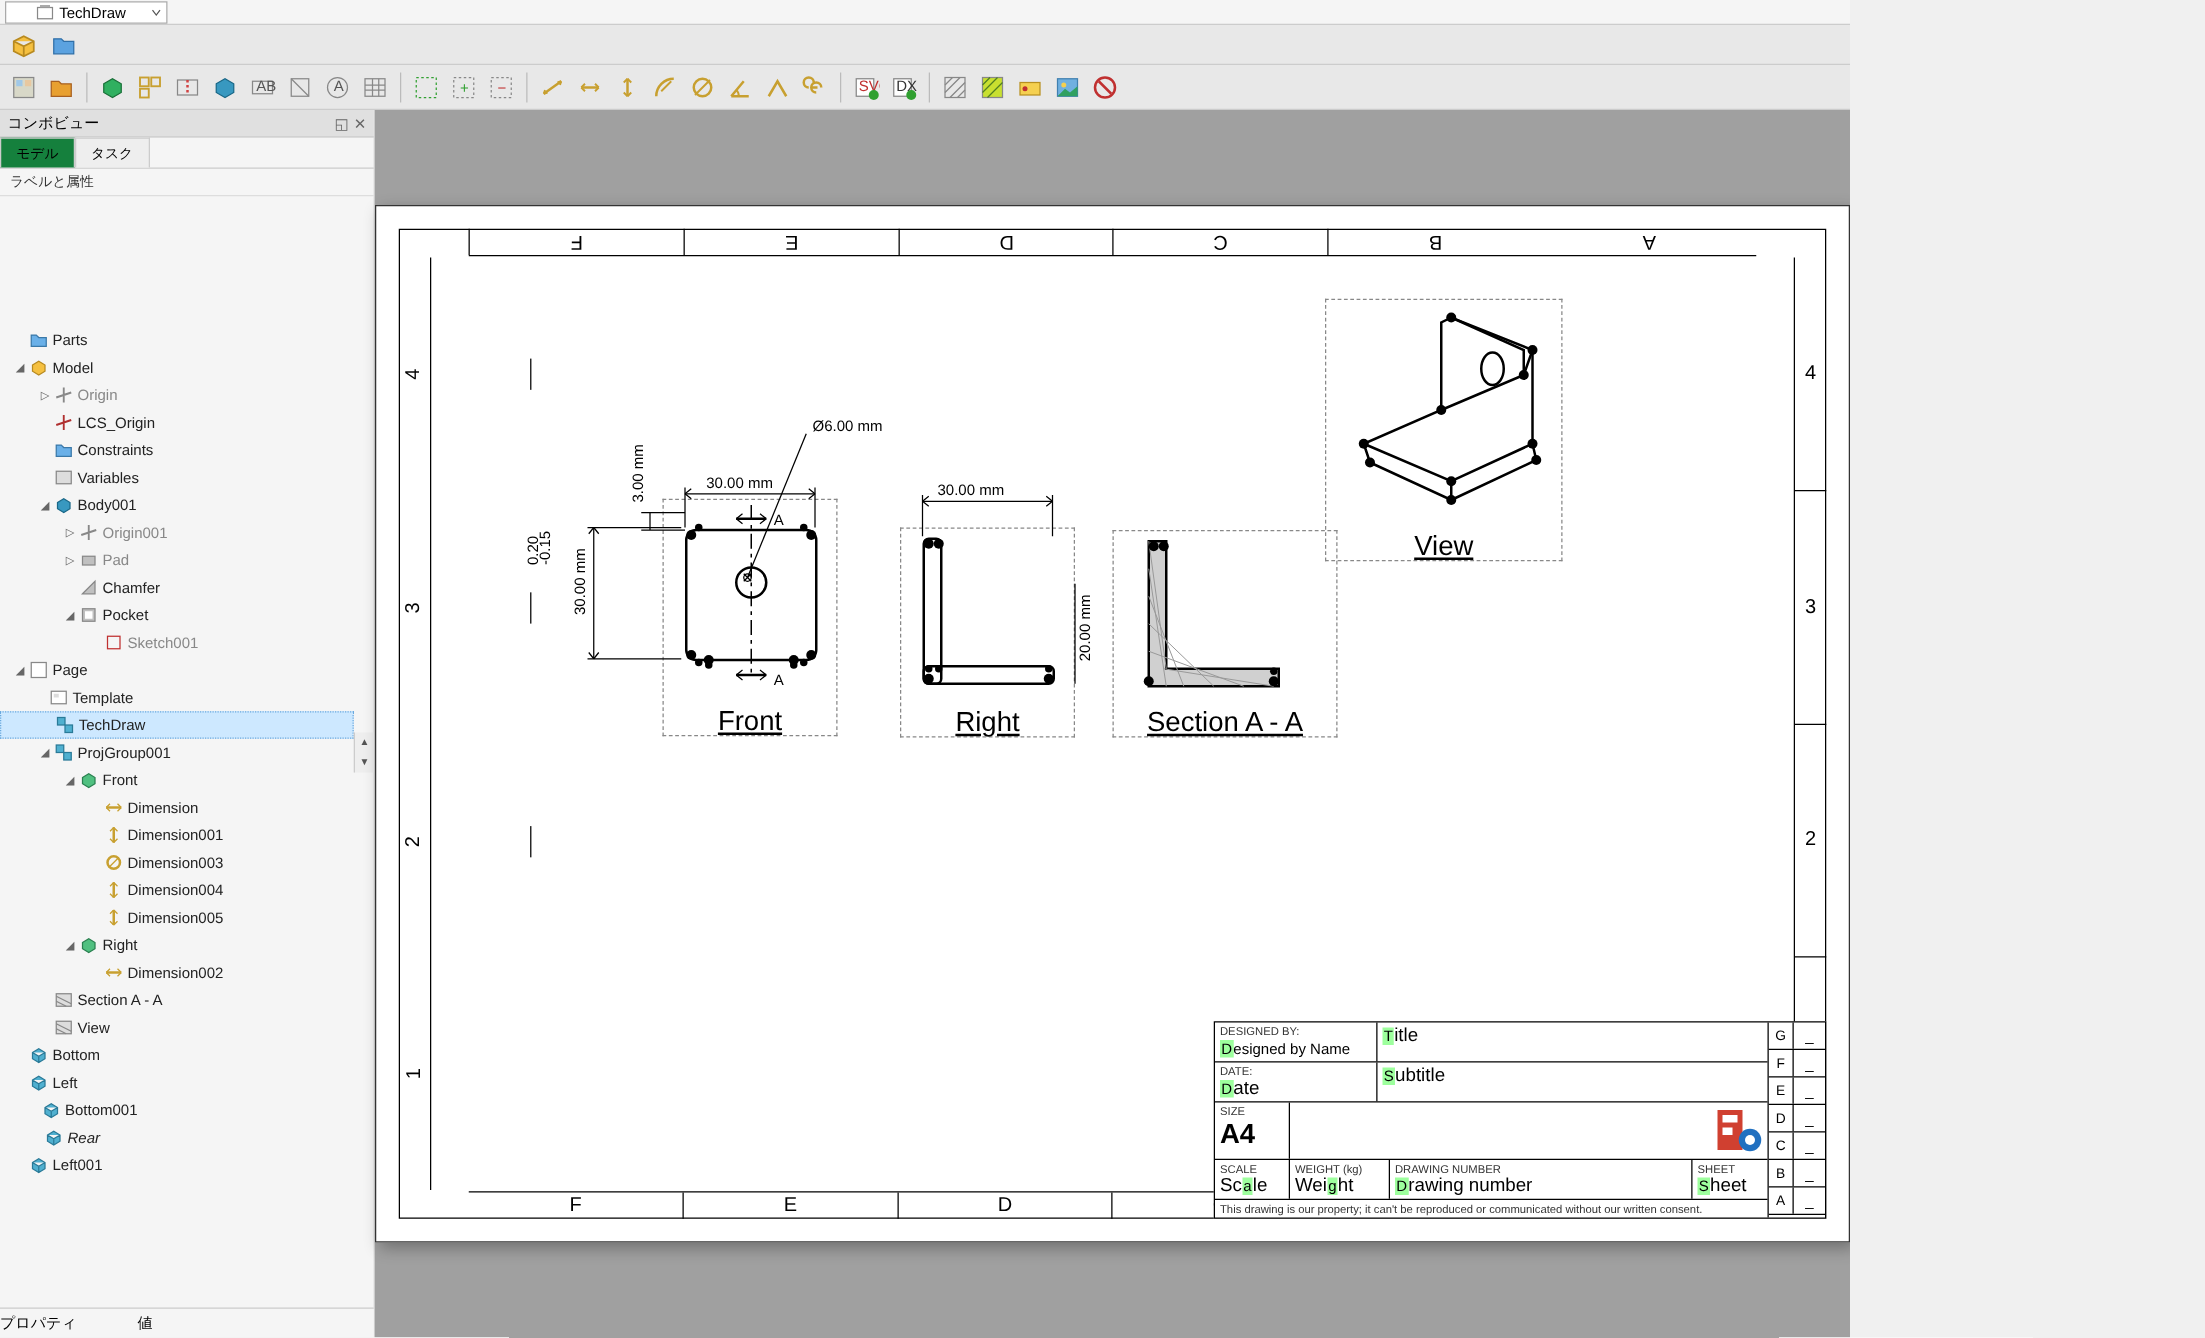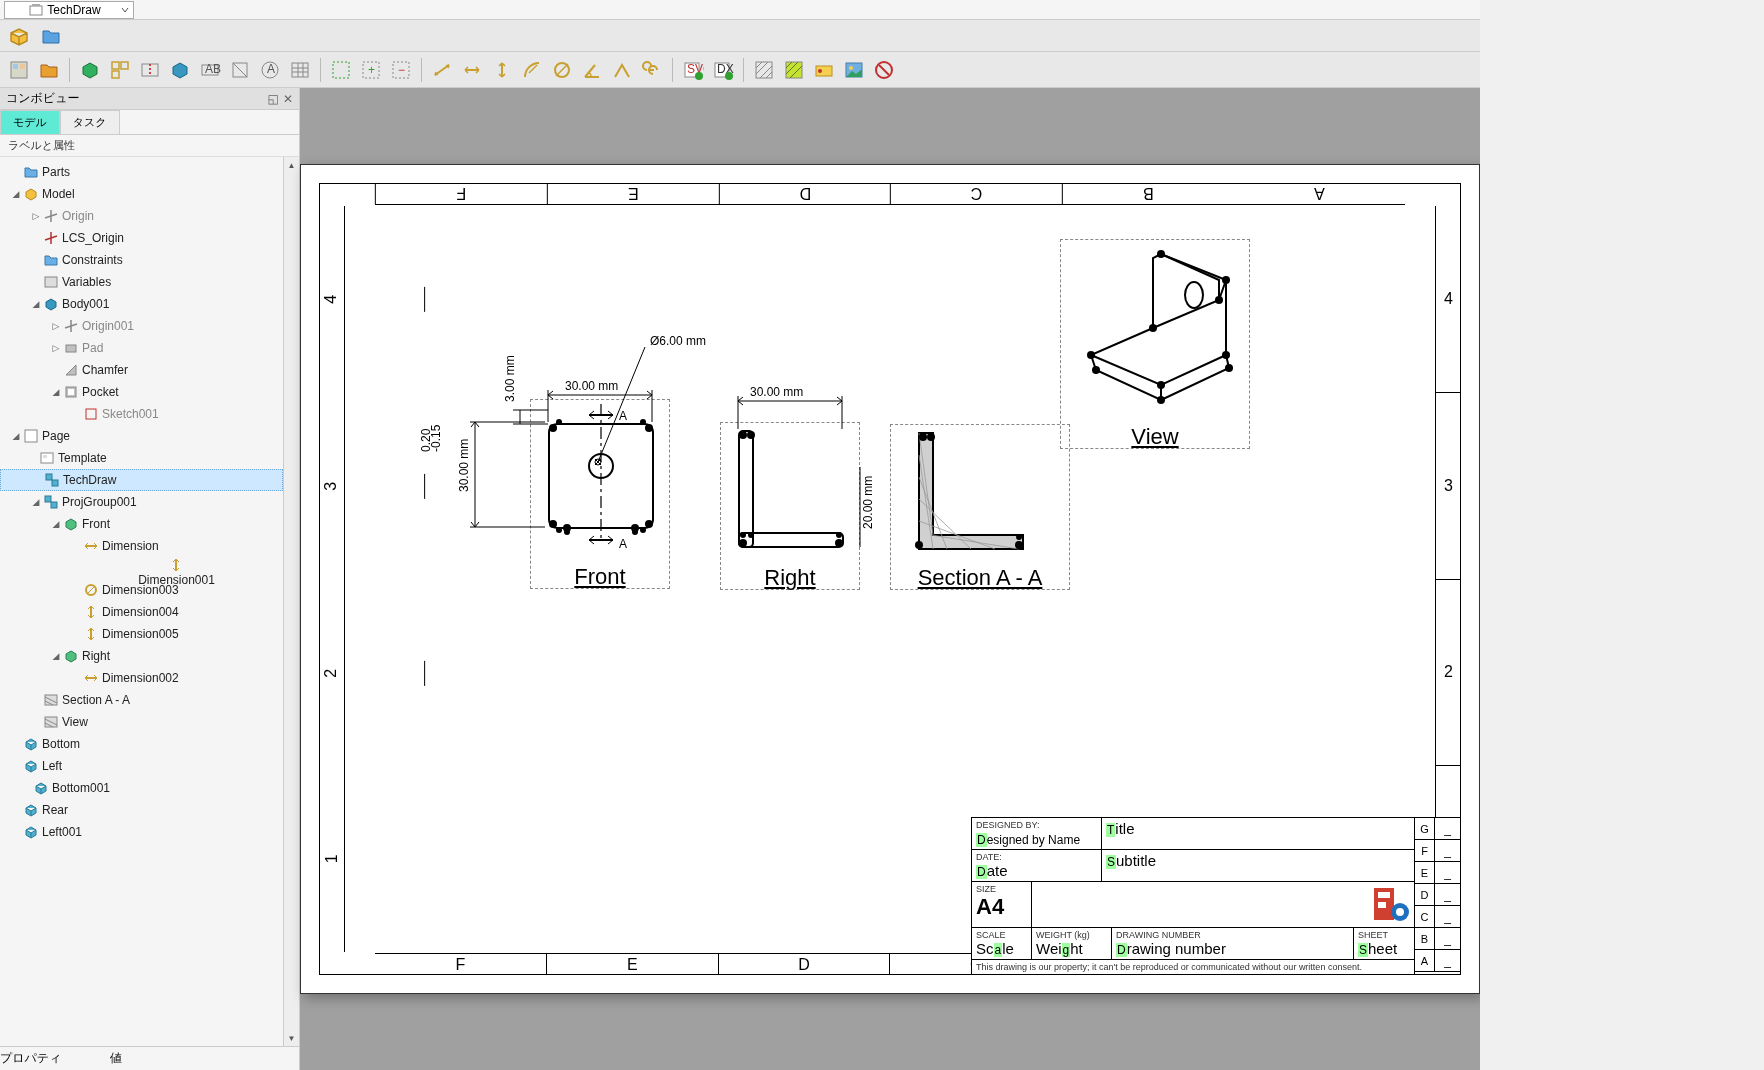--- a/index.html
+++ b/index.html
@@ -11,22 +11,22 @@
 .toolbar1{height:32px;background:#e8e8e8;border-bottom:1px solid #ccc;display:flex;align-items:center;padding:2px 6px;gap:6px;}
 .toolbar2{height:36px;background:#e8e8e8;border-bottom:1px solid #ccc;display:flex;align-items:center;padding:2px 6px;gap:4px;}
 .tbtn{width:26px;height:26px;display:flex;align-items:center;justify-content:center;border:1px solid transparent;}
 .sep{width:1px;height:24px;background:#bbb;margin:0 3px;}
 .main{flex:1;display:flex;overflow:hidden;}
 .left{width:350px;display:flex;flex-direction:column;background:#f5f5f5;border-right:1px solid #ccc;}
 .panel-hdr{height:22px;background:#e0e0e0;border-bottom:1px solid #ccc;display:flex;align-items:center;padding:0 6px;font-size:11px;}
 .panel-ctrls{margin-left:auto;display:flex;gap:4px;font-size:10px;color:#666;}
 .tabs{display:flex;border-bottom:1px solid #ccc;}
 .tab{padding:4px 12px;border:1px solid #ccc;border-bottom:none;background:#eee;font-size:11px;}
-.tab.active{background:#5eead4;}
-.tree-area{flex:1;overflow:auto;display:flex;}
+.tab.active{background:#15803d;}
+.tree-area{flex:1;overflow:auto;display:flex;align-items:center;}
 .tree-col{flex:1;padding:4px 0;}
 .scroll{width:16px;background:#eee;border-left:1px solid #ccc;display:flex;flex-direction:column;}
 .scroll .arr{height:16px;display:flex;align-items:center;justify-content:center;font-size:8px;color:#555;}
 .scroll .thumb{flex:1;}
 .tree-hdr{padding:3px 8px;font-size:11px;color:#333;border-bottom:1px solid #ddd;}
 .node{display:flex;align-items:center;height:22px;padding-left:6px;cursor:default;}
 .node.sel{background:#cde8ff;border:1px dotted #6aa9de;}
 .caret{width:12px;display:inline-block;text-align:center;color:#666;font-size:9px;}
 .icn{width:18px;height:18px;display:inline-flex;align-items:center;justify-content:center;margin-right:2px;}
 .lbl{font-size:12px;color:#222;}
@@ -437,21 +437,21 @@
             <div class="node" style="padding-left: 70px;">
               <span class="caret"></span>
               <span class="icn">
                 <svg width="16" height="16">
                   <path d="M2 8 L14 8" stroke="#c8a030" stroke-width="2"></path>
                   <path d="M2 8 L5 5 M2 8 L5 11 M14 8 L11 5 M14 8 L11 11" stroke="#c8a030"></path>
                 </svg>
               </span>
               <span class="lbl">Dimension</span>
             </div>
-            <div class="node" style="padding-left: 70px; flex-direction: column;">
+            <div class="node" style="padding-left: 70px;">
               <span class="caret"></span>
               <span class="icn">
                 <svg width="16" height="16">
                   <path d="M8 2 L8 14" stroke="#c8a030" stroke-width="2"></path>
                   <path d="M8 2 L5 5 M8 2 L11 5 M8 14 L5 11 M8 14 L11 11" stroke="#c8a030"></path>
                 </svg>
               </span>
               <span class="lbl">Dimension001</span>
             </div>
             <div class="node" style="padding-left: 70px;">
@@ -543,21 +543,21 @@
             </div>
             <div class="node" style="padding-left: 20px;">
               <span class="caret"></span>
               <span class="icn">
                 <svg width="16" height="16">
                   <path d="M3 6 L8 3 L13 6 L13 11 L8 14 L3 11 Z M3 6 L8 9 L13 6 M8 9 L8 14" fill="#50b0d0" stroke="#2a7a98"></path>
                 </svg>
               </span>
               <span class="lbl">Bottom001</span>
             </div>
-            <div class="node" style="padding-left: 10px;">
+            <div class="node" style="padding-left: 22px; font-style: italic;">
               <span class="caret"></span>
               <span class="icn">
                 <svg width="16" height="16">
                   <path d="M3 6 L8 3 L13 6 L13 11 L8 14 L3 11 Z M3 6 L8 9 L13 6 M8 9 L8 14" fill="#50b0d0" stroke="#2a7a98"></path>
                 </svg>
               </span>
               <span class="lbl">Rear</span>
             </div>
             <div class="node" style="padding-left: 10px;">
               <span class="caret"></span>

